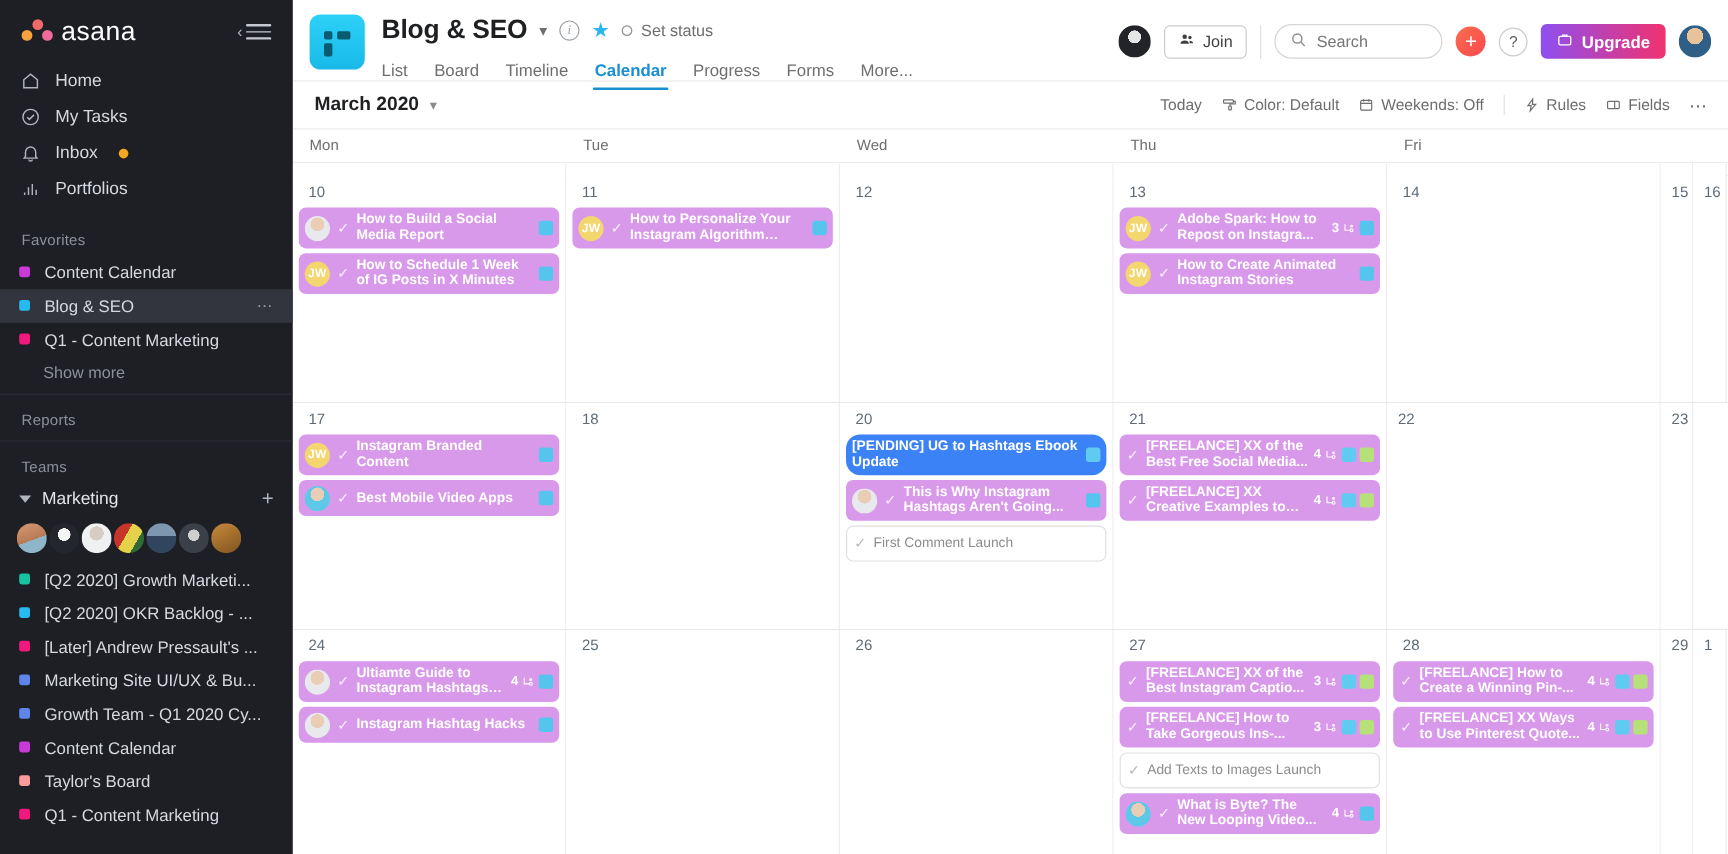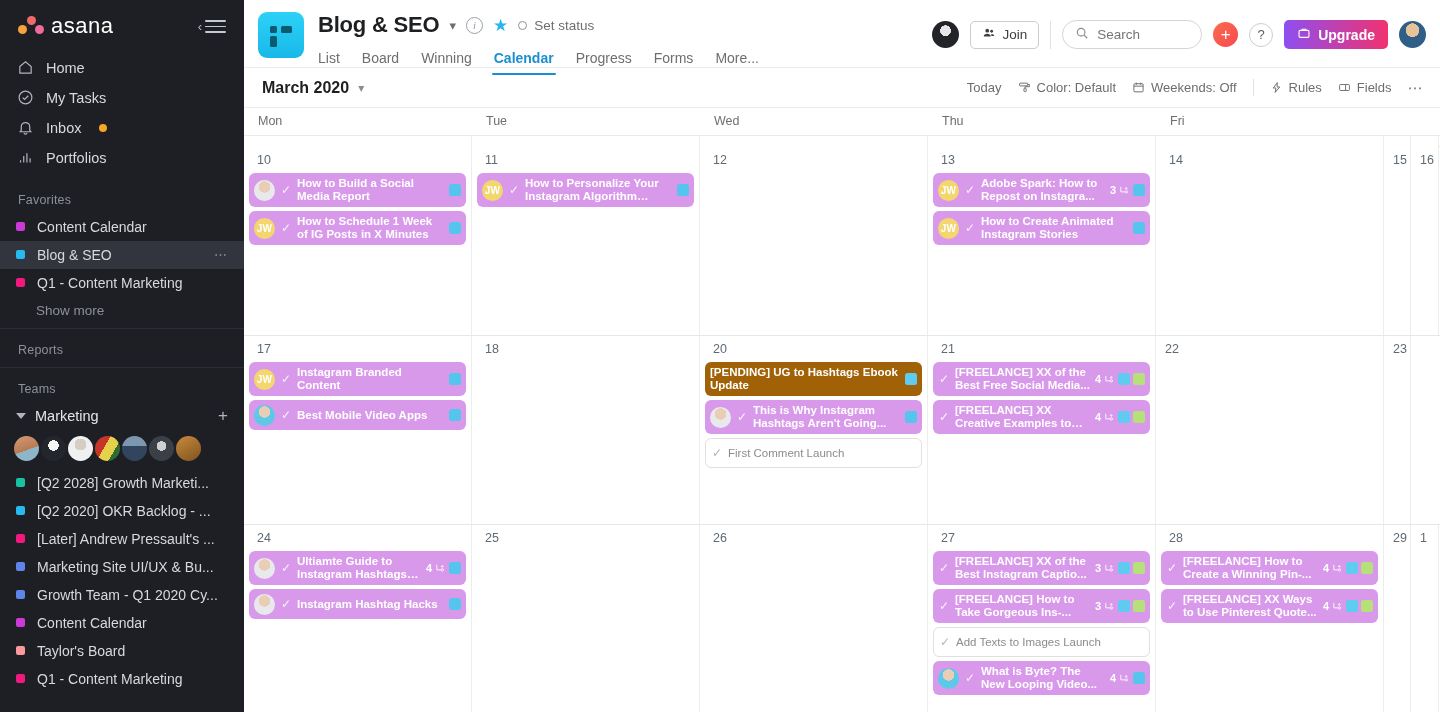--- a/index.html
+++ b/index.html
@@ -119,21 +119,21 @@
   .daynum { font-size: 12.5px; color: #5e6a75; padding: 1px 0 6px 8px; font-weight: 400; }
   .daynum.wk { padding-left: 5px; }
 
   
   .task {
     display: flex; align-items: center; gap: 5px;
     border-radius: 6px; margin-bottom: 4px; padding: 4px 5px 4px 5px;
     min-height: 30px; cursor: pointer; position: relative;
   }
   .task.violet { background: #d999ea; }
-  .task.deep { background: #a16207; }
+  .task.deep { background: #3b82f6; border-radius: 12px; }
   .task.ghost { background: #fff; border: 1px solid #e0e0e0; }
   .t-av { width: 21px; height: 21px; border-radius: 50%; flex: 0 0 auto; overflow: hidden; position: relative; }
   .t-av.initials { background: #f4d66e; color: #fff; font-size: 10px; font-weight: bold; display: flex; align-items: center; justify-content: center; letter-spacing: .3px; }
   .t-check { color: rgba(255,255,255,.85); font-size: 12px; flex: 0 0 auto; width: 12px; text-align: center; }
   .task.ghost .t-check { color: #b7b7b7; }
   .t-name {
     flex: 1 1 auto; font-size: 11.5px; line-height: 13px; color: #fff; font-weight: bold;
     overflow: hidden; display: -webkit-box; -webkit-line-clamp: 2; -webkit-box-orient: vertical;
     word-break: break-word;
   }
@@ -257,21 +257,21 @@
           <i style="background:radial-gradient(circle at 50% 40%,#cfcfcf 0 24%,#3b4048 25%)"></i>
         </span>
       <span class="av">
           <i style="background:linear-gradient(150deg,#c98a3a,#7e5321)"></i>
         </span>
     </div>
 
     <div>
       <div class="proj">
           <span class="sw" style="background:#18c2a0"></span>
-          <span class="proj-label">[Q2 2028] Growth Marketi...</span>
+          <span class="proj-label">[Q2 2020] Growth Marketi...</span>
         </div>
       <div class="proj">
           <span class="sw" style="background:#27baf0"></span>
           <span class="proj-label">[Q2 2020] OKR Backlog - ...</span>
         </div>
       <div class="proj">
           <span class="sw" style="background:#f1197d"></span>
           <span class="proj-label">[Later] Andrew Pressault's ...</span>
         </div>
       <div class="proj">
@@ -312,21 +312,21 @@
           <span class="icircle">i</span>
           <span class="star">★</span>
           <span class="setstatus">
             <span class="ring"></span>
             <span>Set status</span>
           </span>
         </div>
         <nav class="tabs">
           <span class="tab">List</span>
           <span class="tab">Board</span>
-          <span class="tab">Winning</span>
+          <span class="tab">Timeline</span>
           <span class="tab active">Calendar</span>
           <span class="tab">Progress</span>
           <span class="tab">Forms</span>
           <span class="tab">More...</span>
         </nav>
       </div>
 
       <div class="top-right">
         <span class="tr-av">
             <i style="position:absolute;inset:0;background:radial-gradient(circle at 50% 36%,#e6e6e6 0 24%,#23242a 25%)"></i>

